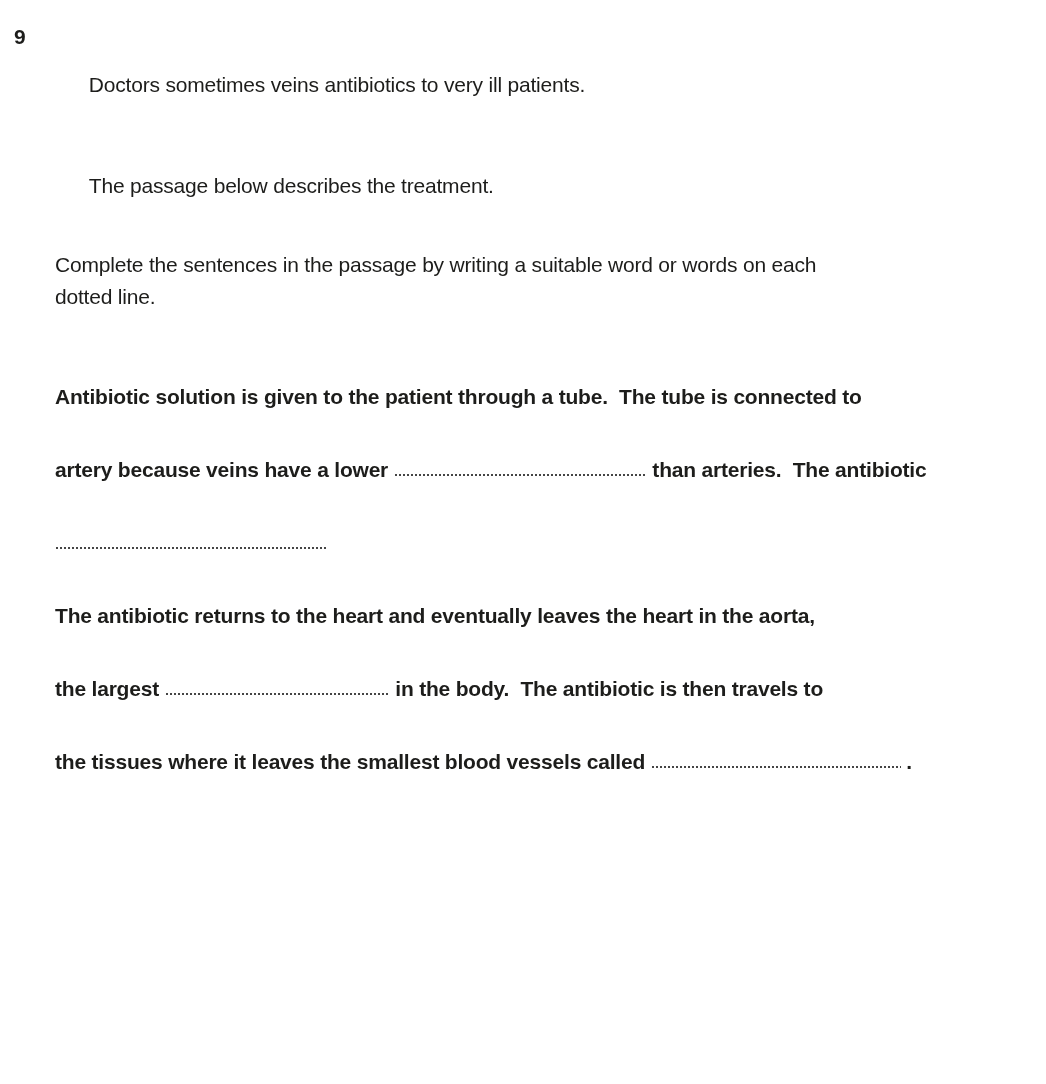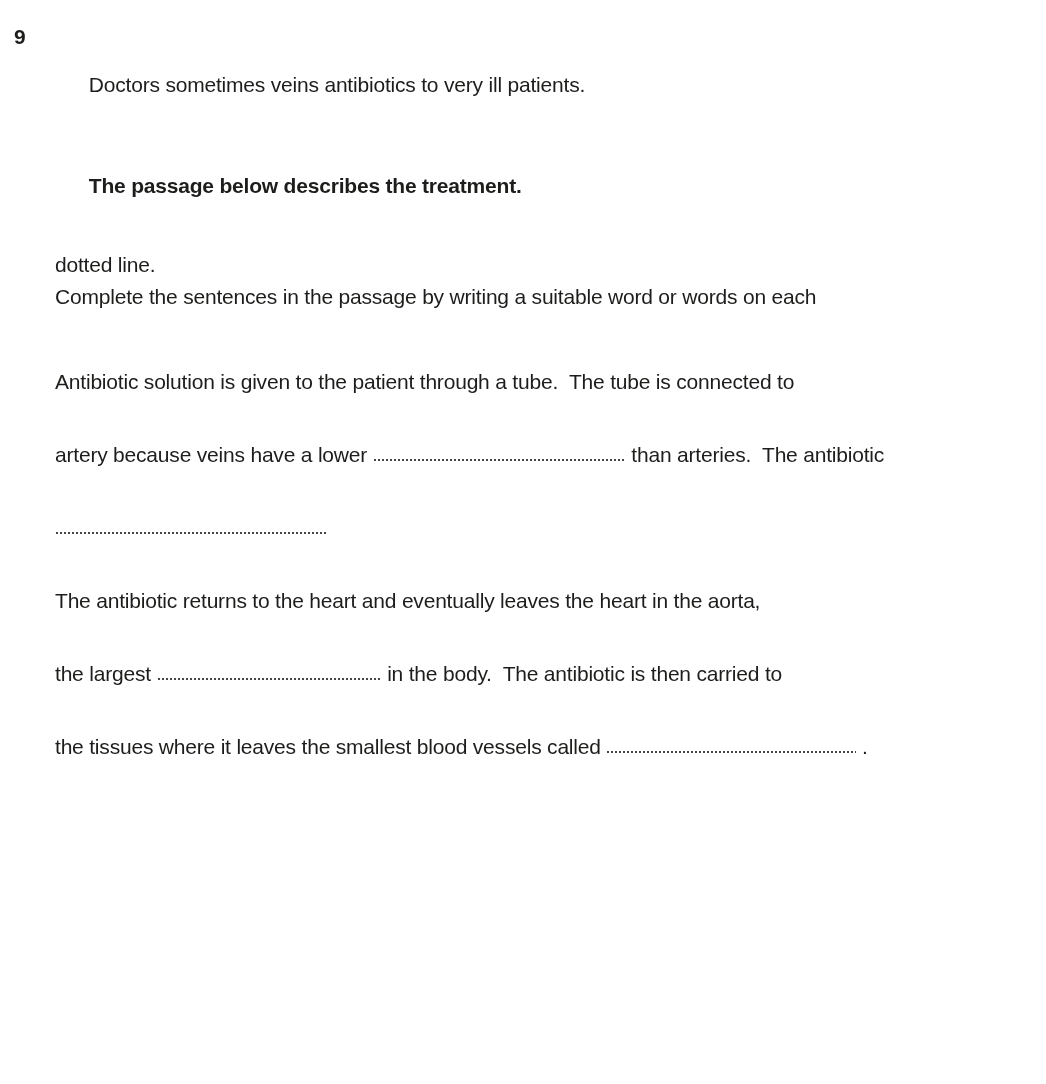--- a/index.html
+++ b/index.html
@@ -29,28 +29,29 @@
     line-height: 24px;
     white-space: pre-wrap;
   }
   .q-num {
     position: absolute;
     left: -41px;
     top: 0;
     font-weight: bold;
   }
   .row-1 { margin-top: 0; }
-  .row-2 { margin-top: 29px; font-weight: bold; }
+  .row-2 { margin-top: 29px; }
   .instruction { margin-top: 27px; }
   .instruction .instr-line {
     line-height: 32px;
     white-space: pre-wrap;
   }
   .passage {
-    margin-top: 57px;
+    margin-top: 72px;
+    font-weight: bold;
   }
   .passage-line {
     height: 24px;
     line-height: 24px;
     margin-bottom: 49px;
     white-space: pre;
   }
   .passage-line span { white-space: pre; }
   .blank {
     display: inline-block;
@@ -71,27 +72,27 @@
     <div class="intro-row row-1">
       <span class="q-num">9</span>
       <span>Doctors sometimes veins antibiotics to very ill patients.</span>
     </div>
 
     <div class="intro-row row-2">
       <span>The passage below describes the treatment.</span>
     </div>
 
     <div class="instruction">
+      <div class="instr-line">Complete the sentences in the passage by writing a suitable word or words on each</div>
       <div class="instr-line">dotted line.</div>
-      <div class="instr-line">Complete the sentences in the passage by writing a suitable word or words on each</div>
     </div>
 
     <div class="passage">
         <div class="passage-line"><span>Antibiotic solution is given to the patient through a tube.  The tube is connected to</span></div>
         <div class="passage-line"><span>artery because veins have a lower </span><span class="blank" style="width: 253px;"></span><span> than arteries.  The antibiotic</span></div>
         <div class="passage-line"><span class="blank" style="width: 272px;"></span></div>
         <div class="passage-line"><span>The antibiotic returns to the heart and eventually leaves the heart in the aorta,</span></div>
-        <div class="passage-line"><span>the largest </span><span class="blank" style="width: 225px;"></span><span> in the body.  The antibiotic is then carried to</span></div>
+        <div class="passage-line"><span>the largest </span><span class="blank" style="width: 225px;"></span><span> in the body.  The antibiotic is then travels to</span></div>
         <div class="passage-line"><span>the tissues where it leaves the smallest blood vessels called </span><span class="blank" style="width: 250px;"></span><span> .</span></div>
       </div>
 
   </div>
 </div>
 
 </body></html>

